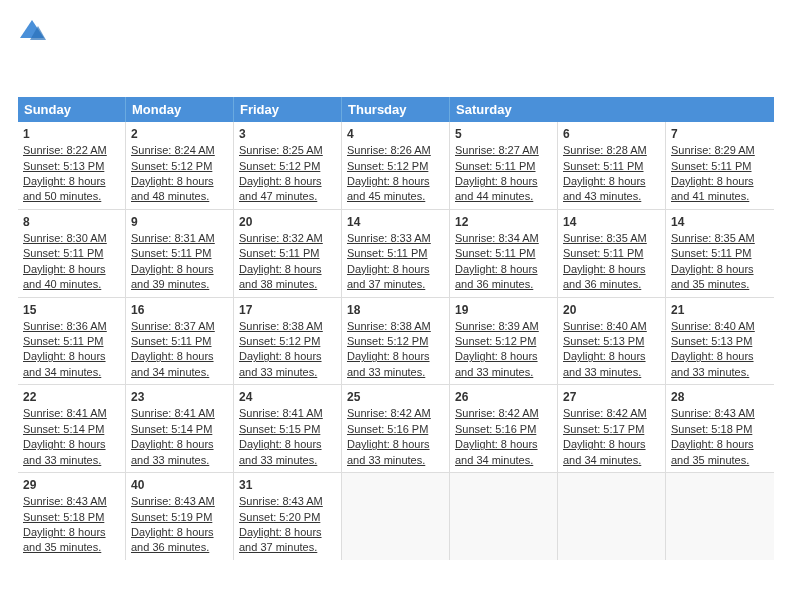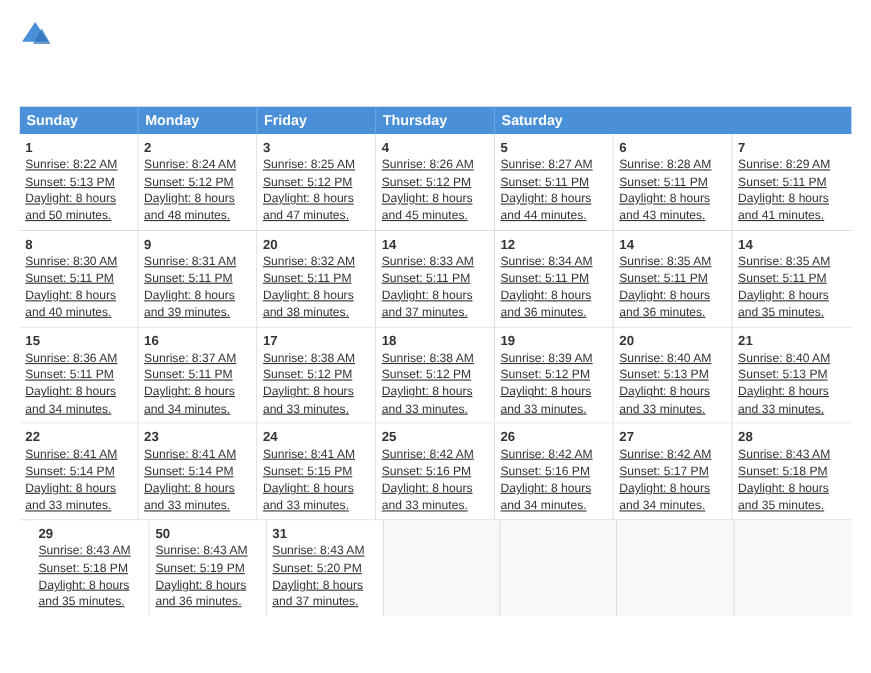--- a/index.html
+++ b/index.html
@@ -78,21 +78,21 @@
       flex: 1;
       display: flex;
       flex-direction: column;
     }
     .cal-row {
       display: grid;
       grid-template-columns: repeat(7, 1fr);
       flex: 1;
       border-bottom: 1px solid #ddd;
     }
-    .cal-row:last-child { border-bottom: none; margin-left: 12px; }
+    .cal-row:last-child { border-bottom: none; }
     .cal-cell {
       padding: 4px 5px;
       border-right: 1px solid #ddd;
       font-size: 9.5px;
       color: #333;
       line-height: 1.35;
       background: #fff;
     }
     .cal-cell:last-child { border-right: none; }
     .cal-cell.empty { background: #f8f8f8; }
@@ -172,21 +172,21 @@
           <div class="cal-cell"><span class="day-num">22</span><span class="info">Sunrise: 8:41 AM<br>Sunset: 5:14 PM<br>Daylight: 8 hours and 33 minutes.</span></div>
           <div class="cal-cell"><span class="day-num">23</span><span class="info">Sunrise: 8:41 AM<br>Sunset: 5:14 PM<br>Daylight: 8 hours and 33 minutes.</span></div>
           <div class="cal-cell"><span class="day-num">24</span><span class="info">Sunrise: 8:41 AM<br>Sunset: 5:15 PM<br>Daylight: 8 hours and 33 minutes.</span></div>
           <div class="cal-cell"><span class="day-num">25</span><span class="info">Sunrise: 8:42 AM<br>Sunset: 5:16 PM<br>Daylight: 8 hours and 33 minutes.</span></div>
           <div class="cal-cell"><span class="day-num">26</span><span class="info">Sunrise: 8:42 AM<br>Sunset: 5:16 PM<br>Daylight: 8 hours and 34 minutes.</span></div>
           <div class="cal-cell"><span class="day-num">27</span><span class="info">Sunrise: 8:42 AM<br>Sunset: 5:17 PM<br>Daylight: 8 hours and 34 minutes.</span></div>
           <div class="cal-cell"><span class="day-num">28</span><span class="info">Sunrise: 8:43 AM<br>Sunset: 5:18 PM<br>Daylight: 8 hours and 35 minutes.</span></div>
         </div>
         <div class="cal-row">
           <div class="cal-cell"><span class="day-num">29</span><span class="info">Sunrise: 8:43 AM<br>Sunset: 5:18 PM<br>Daylight: 8 hours and 35 minutes.</span></div>
-          <div class="cal-cell"><span class="day-num">50</span><span class="info">Sunrise: 8:43 AM<br>Sunset: 5:19 PM<br>Daylight: 8 hours and 36 minutes.</span></div>
+          <div class="cal-cell"><span class="day-num">40</span><span class="info">Sunrise: 8:43 AM<br>Sunset: 5:19 PM<br>Daylight: 8 hours and 36 minutes.</span></div>
           <div class="cal-cell"><span class="day-num">31</span><span class="info">Sunrise: 8:43 AM<br>Sunset: 5:20 PM<br>Daylight: 8 hours and 37 minutes.</span></div>
           <div class="cal-cell empty"></div>
           <div class="cal-cell empty"></div>
           <div class="cal-cell empty"></div>
           <div class="cal-cell empty"></div>
         </div>
       </div>
   </div>
 </div>
 

